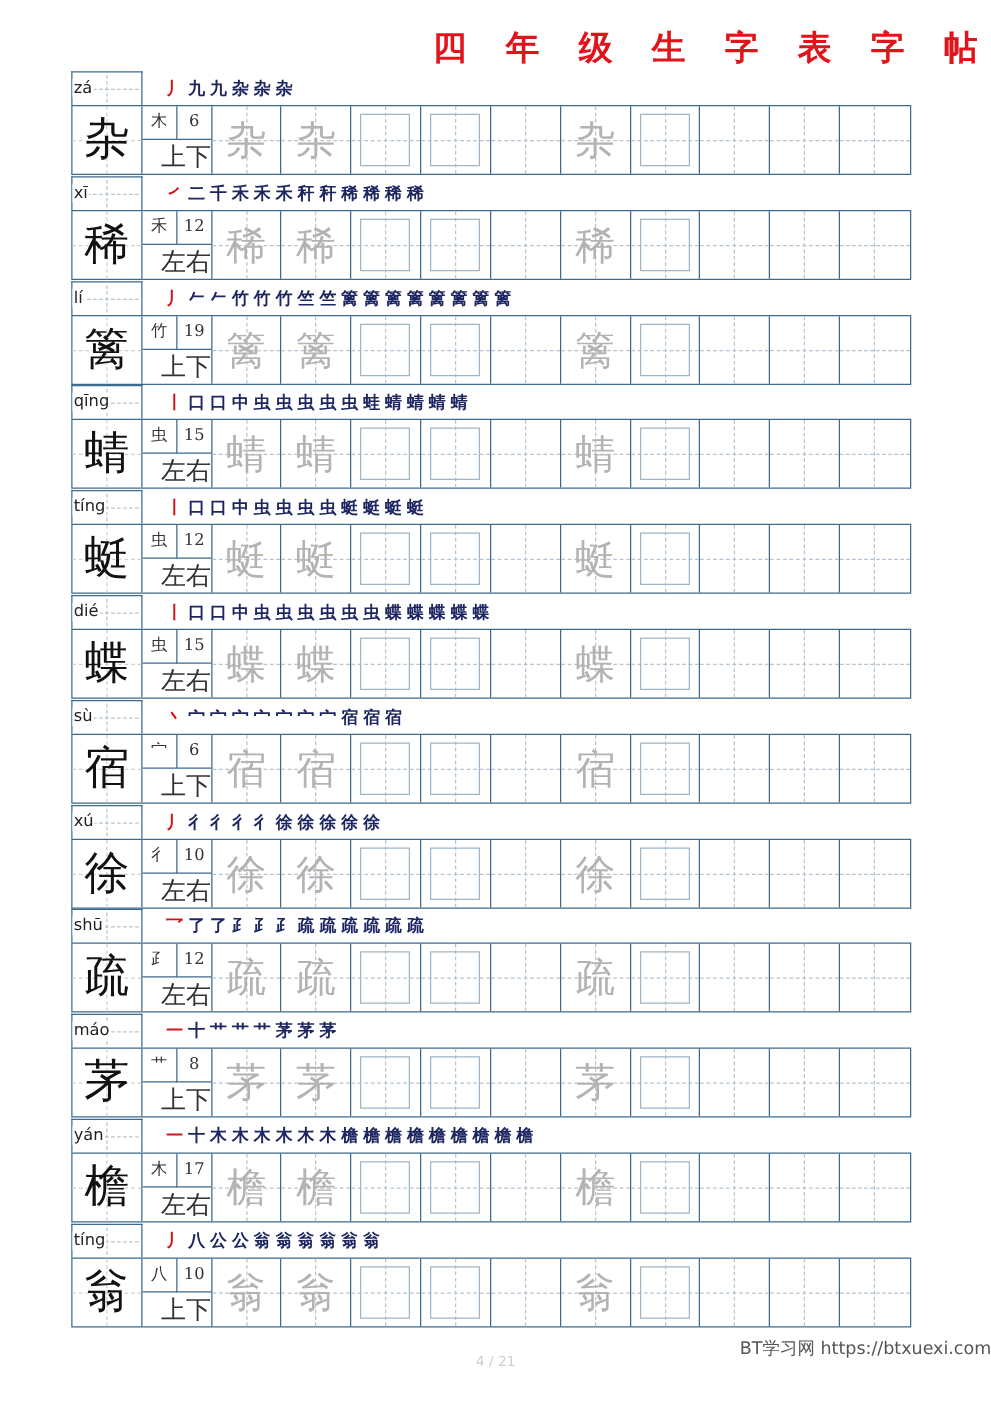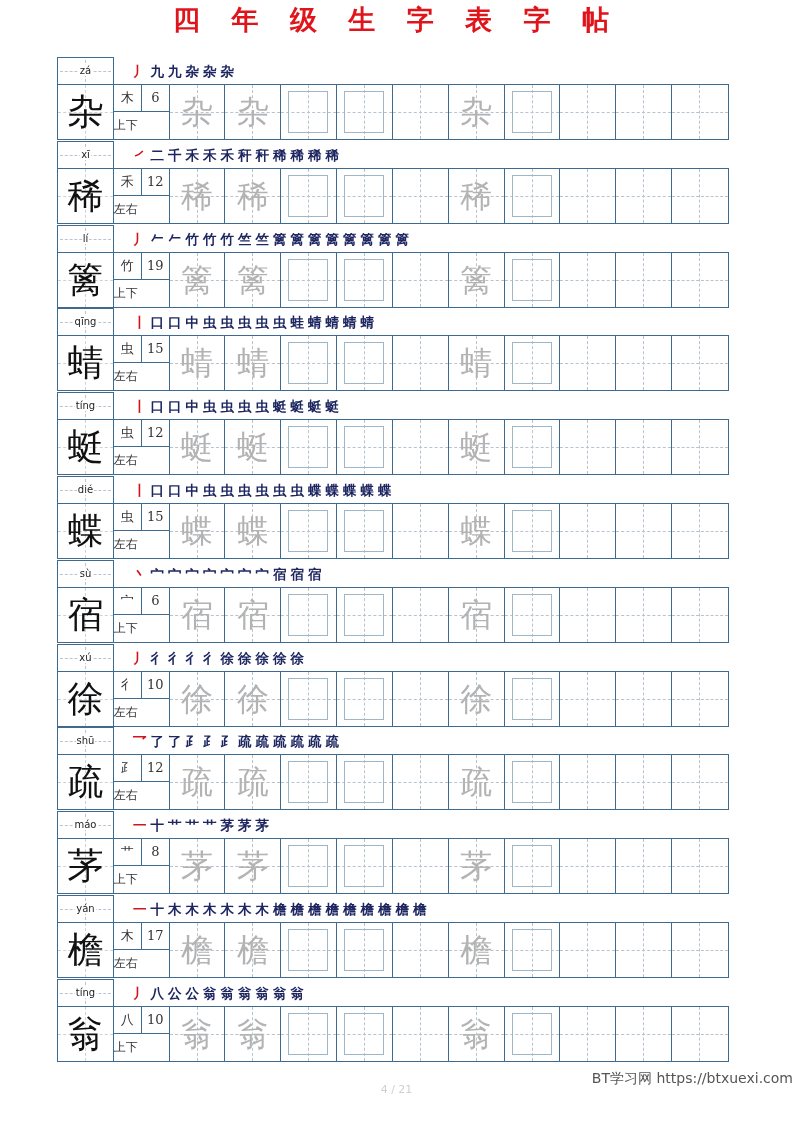--- a/index.html
+++ b/index.html
@@ -1,46 +1,46 @@
 <!DOCTYPE html>
 <html><head>
 <meta charset="utf-8">
 <style>
   html, body { margin: 0; padding: 0; background: #ffffff; }
   body { width: 793px; height: 1122px; position: relative; overflow: hidden;
          font-family: "DejaVu Serif", "Liberation Serif", serif; }
-  .title { position: absolute; top: 2px; left: 0; width: 793px; text-align: center;
+  .title { position: absolute; top: 20px; left: 0; width: 793px; text-align: right;
            color: #e0151c; font-family: "DejaVu Sans", sans-serif; font-weight: bold;
            font-size: 27px; letter-spacing: 11px; }
   .sheet { position: absolute; left: 57px; top: 57px; width: 672px; }
   .block { position: relative; height: 83.8px; }
   .py-row { position: absolute; left: 0; top: 0; height: 27px; width: 672px; }
   .py-cell { position: absolute; left: 0; top: 0; width: 55px; height: 26px;
              border: 1px solid #3d6a8e; border-bottom: none; box-sizing: content-box;
-             font-family: "DejaVu Sans", sans-serif; font-size: 10px; color: #222;
-             text-align: center; line-height: 26px; }
+             font-family: "DejaVu Sans", sans-serif; font-size: 13px; color: #222;
+             text-align: left; line-height: 26px; }
   .py-cell .dash-h { position: absolute; left: 2px; right: 2px; top: 13px; border-top: 1px dashed #b8c6d2; }
   .py-cell .dash-v { position: absolute; top: 2px; bottom: 2px; left: 27px; border-left: 1px dashed #b8c6d2; }
   .py-cell span { position: relative; background: #fff; padding: 0 1px; }
   .strokes { position: absolute; left: 76px; top: 3px; height: 22px; display: flex; gap: 4px;
              font-family: "DejaVu Sans", sans-serif; font-weight: bold; font-size: 13.5px; line-height: 22px; }
   .stk { color: #1d2660; position: relative; }
   .stk.first { color: #d0141c; }
   .main-row { position: absolute; left: 0; top: 27px; height: 56px; width: 672px;
               border: 1px solid #3d6a8e; box-sizing: border-box; display: flex; }
   .big-cell { position: relative; width: 56px; height: 100%; border-right: 1px solid #3d6a8e; box-sizing: border-box;
               font-size: 36px; color: #111; text-align: center; line-height: 54px; }
   .meta { width: 56px; height: 100%; border-right: 1px solid #3d6a8e; box-sizing: border-box; position: relative; }
   .meta .rad { position: absolute; left: 0; top: 0; width: 28px; height: 27px; border-right: 1px solid #3d6a8e;
                border-bottom: 1px solid #3d6a8e; box-sizing: border-box; text-align: center; line-height: 26px;
                font-size: 13px; color: #333; }
   .meta .cnt { position: absolute; left: 28px; top: 0; width: 27px; height: 27px; border-bottom: 1px solid #3d6a8e;
                box-sizing: border-box; text-align: center; line-height: 26px; font-size: 13px; color: #333; }
-  .meta .struct { position: absolute; left: 0; top: 27px; width: 55px; height: 27px; text-align: left;
-                  line-height: 27px; font-size: 12px; color: #333; }
+  .meta .struct { position: absolute; left: 0; top: 27px; width: 55px; height: 27px; text-align: right;
+                  line-height: 27px; font-size: 20px; color: #333; }
   .grid { position: relative; width: 56px; height: 100%; border-right: 1px solid #3d6a8e; box-sizing: border-box;
           text-align: center; line-height: 54px; font-size: 32px; color: #b3b3b3; }
   .grid:last-child { border-right: none; }
   .grid .gh { position: absolute; left: 0; right: 0; top: 27px; border-top: 1px dashed #b5c4d0; }
   .grid .gv { position: absolute; top: 0; bottom: 0; left: 27px; border-left: 1px dashed #b5c4d0; }
   .big-cell .gh, .big-cell .gv { position: absolute; }
   .big-cell .gh { left: 0; right: 0; top: 27px; border-top: 1px dashed #c8d4dd; }
   .big-cell .gv { top: 0; bottom: 0; left: 27px; border-left: 1px dashed #c8d4dd; }
   .glyph { position: relative; }
   .box { position: absolute; left: 7px; top: 6px; width: 40px; height: 42px; border: 1.5px solid #9fb6c7; box-sizing: border-box; }

